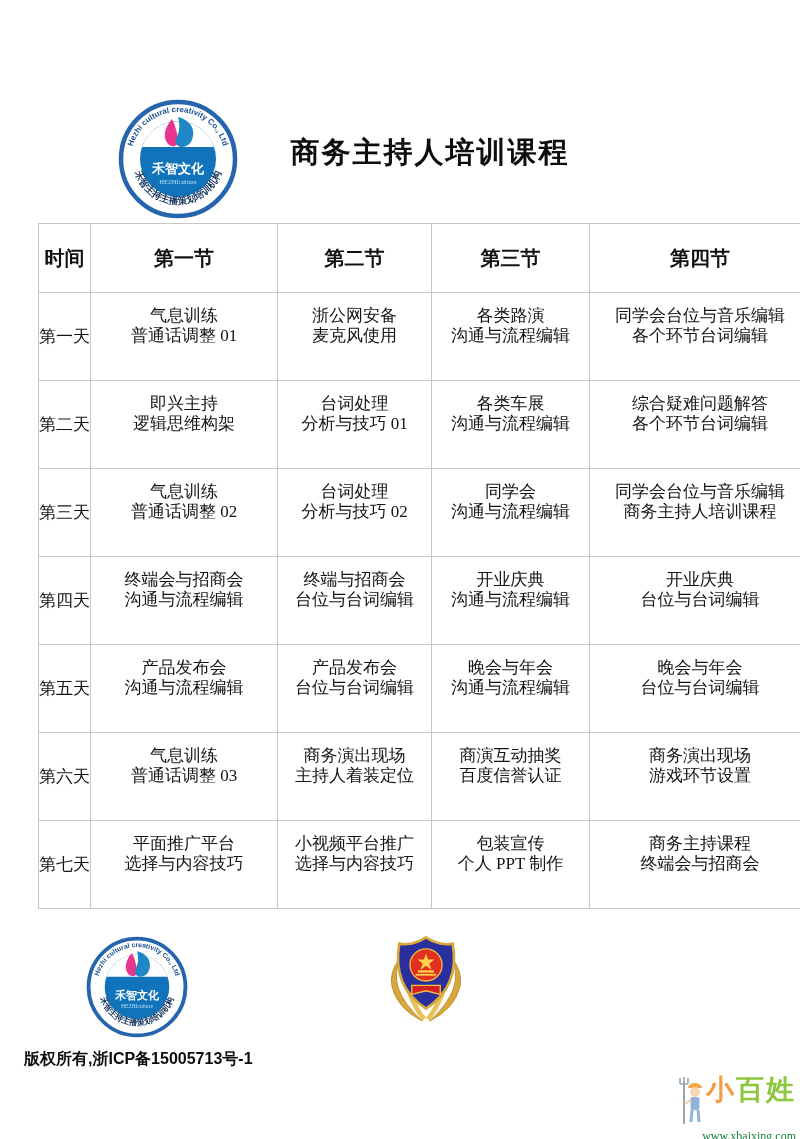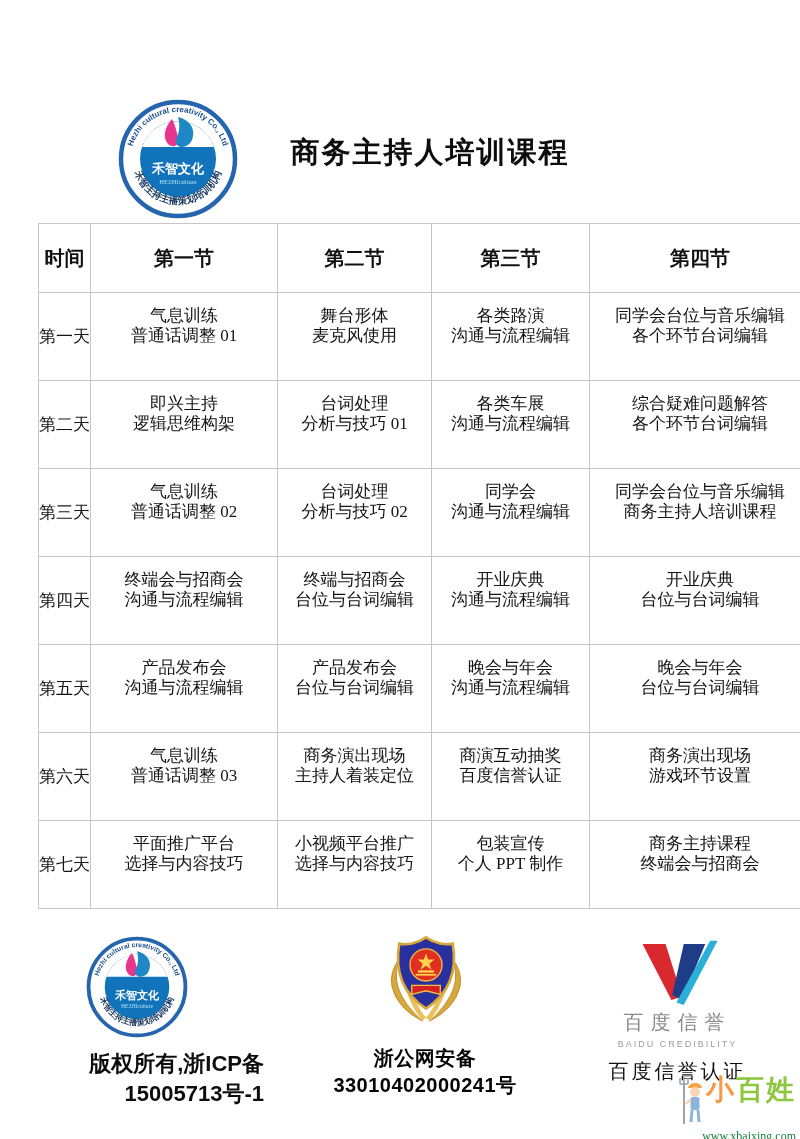--- a/index.html
+++ b/index.html
@@ -23,23 +23,23 @@
   table.course td{height:87px;font-size:17px;color:#141414;}
   td.day-cell{vertical-align:bottom;padding-bottom:18px;font-size:17px;}
   .cell-inner{
     display:flex;flex-direction:column;justify-content:flex-start;
     height:87px;box-sizing:border-box;padding:13px 2px 17px 2px;
   }
   .cell-line{line-height:1.2;}
   
   .footer-logo{position:absolute;left:86px;top:923px;width:102px;height:102px;}
   .icp-text{
-    position:absolute;left:24px;top:1036px;width:240px;text-align:right;
+    position:absolute;left:24px;top:1036px;width:240px;text-align:left;
     font-family:"Liberation Sans","DejaVu Sans",sans-serif;
-    font-size:22px;font-weight:bold;color:#0d0d0d;
+    font-size:16px;font-weight:bold;color:#0d0d0d;
   }
   .police-badge{position:absolute;left:381px;top:919px;width:90px;height:98px;}
   .police-text{
     position:absolute;left:295px;top:1032px;width:260px;text-align:center;
     font-family:"Liberation Sans","DejaVu Sans",sans-serif;
     font-size:20px;font-weight:bold;color:#050505;letter-spacing:0.5px;
   }
   .baidu-block{position:absolute;left:595px;top:926px;width:165px;text-align:center;}
   .baidu-v{width:92px;height:66px;margin:0 auto;display:block;}
   .baidu-cn{font-size:20px;color:#8a8a8a;letter-spacing:7px;margin-top:4px;
@@ -114,21 +114,21 @@
           <tr>
             <td class="day-cell">第一天</td>
             <td>
               <div class="cell-inner">
                 <div class="cell-line">气息训练</div>
                 <div class="cell-line">普通话调整 01</div>
               </div>
             </td>
             <td>
               <div class="cell-inner">
-                <div class="cell-line">舞台形体</div>
+                <div class="cell-line">浙公网安备</div>
                 <div class="cell-line">麦克风使用</div>
               </div>
             </td>
             <td>
               <div class="cell-inner">
                 <div class="cell-line">各类路演</div>
                 <div class="cell-line">沟通与流程编辑</div>
               </div>
             </td>
             <td>
@@ -314,32 +314,21 @@
     <path d="M78,28 Q96,62 54,100 Q82,86 88,62 Q92,44 78,28 Z" fill="#d8a93a" stroke="#b8882a" stroke-width="1"></path>
     <path d="M46,100 Q30,80 24,52 L30,50 Q36,80 50,96 Z" fill="#e8c25c"></path>
     <path d="M54,100 Q70,80 76,52 L70,50 Q64,80 50,96 Z" fill="#e8c25c"></path>
     <path d="M50,6 C60,13 72,15 80,13 C85,42 78,68 50,86 C22,68 15,42 20,13 C28,15 40,13 50,6 Z" fill="#2a2f9e" stroke="#d8a93a" stroke-width="3"></path>
     <circle cx="50" cy="37" r="18" fill="#e03020" stroke="#f0c040" stroke-width="1.5"></circle>
     <polygon points="50,24 52.4,31 59.5,31 53.8,35.3 56,42.3 50,38 44,42.3 46.2,35.3 40.5,31 47.6,31" fill="#ffd24a"></polygon>
     <rect x="41" y="43" width="18" height="2.6" fill="#ffd24a"></rect>
     <rect x="38.5" y="47" width="23" height="2" fill="#ffd24a"></rect>
     <path d="M34,60 L66,60 L66,70 L50,66 L34,70 Z" fill="#d42020" stroke="#f0c040" stroke-width="1.5"></path>
   </svg>
-  <div class="police-text">浙公网安备 33010402000241号</div>
-
-  <div class="baidu-block">
-    <svg class="baidu-v" viewBox="0 0 110 80">
-      <polygon points="12,6 40,6 60,70 47,74" fill="#d9282e"></polygon>
-      <polygon points="62,6 88,6 60,74 48,68" fill="#1f3c88"></polygon>
-      <polygon points="94,2 103,2 62,80 53,77" fill="#2ab0d8"></polygon>
-    </svg>
-    <div class="baidu-cn">百度信誉</div>
-    <div class="baidu-en">BAIDU CREDIBILITY</div>
-    <div class="baidu-cert">百度信誉认证</div>
-  </div>
+
 
   <div class="watermark">
     <div class="wm-row">
       <svg class="wm-farmer" viewBox="0 0 26 52">
         <line x1="6" y1="6" x2="6" y2="48" stroke="#9aa5ad" stroke-width="2"></line>
         <path d="M2,8 L2,2 M6,8 L6,1 M10,8 L10,2 M2,8 L10,8" stroke="#9aa5ad" stroke-width="1.6" fill="none"></path>
         <path d="M10,12 A7,5 0 0 1 24,12 Z" fill="#f2a649"></path>
         <circle cx="17" cy="16" r="5" fill="#f8d6b2"></circle>
         <rect x="12.5" y="21" width="9" height="13" rx="2" fill="#8fb4dc"></rect>
         <line x1="14" y1="34" x2="13" y2="46" stroke="#8fb4dc" stroke-width="3"></line>

